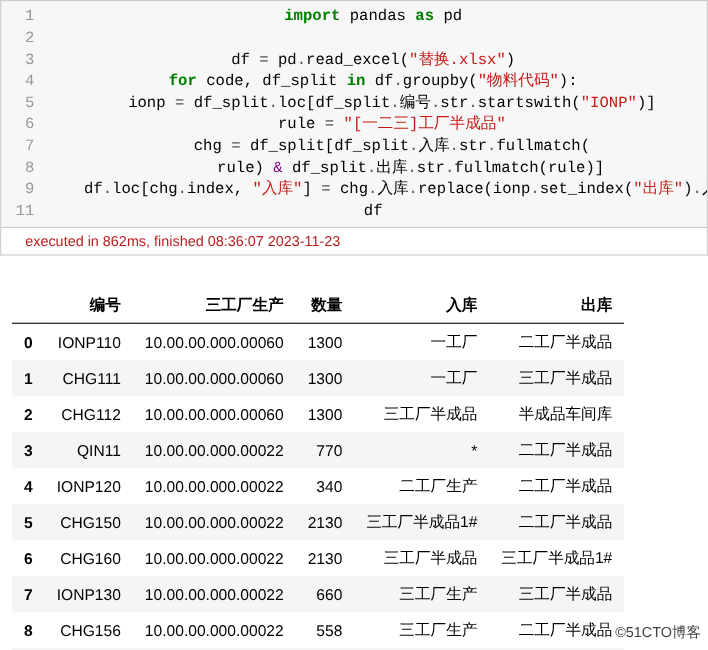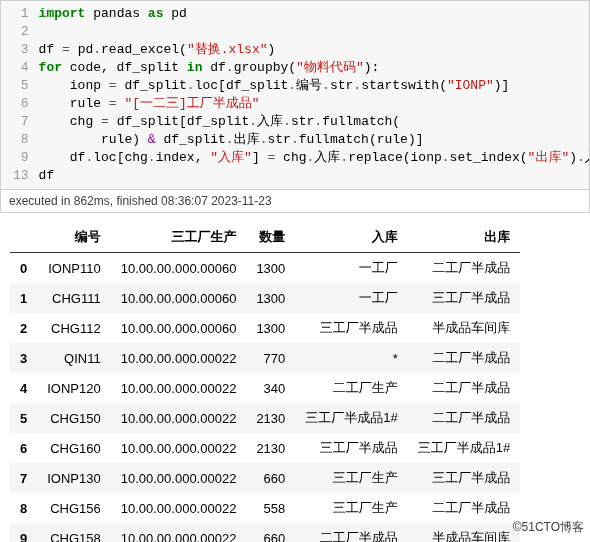--- a/index.html
+++ b/index.html
@@ -24,37 +24,38 @@
     color: #999;
     padding: 0 8px 0 10px;
     user-select: none;
   }
   .gutter div { padding: 0 2px; }
   .code-body {
     flex: 1;
     overflow-x: auto;
     white-space: pre;
     padding-right: 6px;
+    text-align: center;
   }
   .code-body .line {
     display: block;
     min-height: 18px;
   }
   .kw-green { color: #008000; font-weight: bold; }
   .kw-purple { color: #800080; }
   .op { color: #555; }
   .str-red { color: #c41a16; }
   .normal { color: #000; }
   .exec-status {
     border: 1px solid #cfcfcf;
     border-top: none;
     font-size: 12px;
-    color: #404040;
-    padding: 4px 8px;
-    margin-bottom: 9px;
+    color: #b91c1c;
+    padding: 4px 20px;
+    margin-bottom: 26px;
   }
   table.df {
     border-collapse: collapse;
     font-size: 13px;
     margin-left: 10px;
   }
   table.df th, table.df td {
     padding: 6px 10px;
     text-align: right;
     white-space: nowrap;
@@ -87,21 +88,21 @@
   <div class="gutter">
       <div>1</div>
       <div>2</div>
       <div>3</div>
       <div>4</div>
       <div>5</div>
       <div>6</div>
       <div>7</div>
       <div>8</div>
       <div>9</div>
-      <div>13</div>
+      <div>11</div>
     </div>
   <div class="code-body"><span class="line"><span class="kw-green">import</span><span class="normal"> pandas </span><span class="kw-green">as</span><span class="normal"> pd</span></span><span class="line"></span><span class="line"><span class="normal">df </span><span class="op">=</span><span class="normal"> pd</span><span class="op">.</span><span class="normal">read_excel(</span><span class="str-red">"替换.xlsx"</span><span class="normal">)</span></span><span class="line"><span class="kw-green">for</span><span class="normal"> code, df_split </span><span class="kw-green">in</span><span class="normal"> df</span><span class="op">.</span><span class="normal">groupby(</span><span class="str-red">"物料代码"</span><span class="normal">):</span></span><span class="line"><span class="normal">    ionp </span><span class="op">=</span><span class="normal"> df_split</span><span class="op">.</span><span class="normal">loc[df_split</span><span class="op">.</span><span class="normal">编号</span><span class="op">.</span><span class="normal">str</span><span class="op">.</span><span class="normal">startswith(</span><span class="str-red">"IONP"</span><span class="normal">)]</span></span><span class="line"><span class="normal">    rule </span><span class="op">=</span><span class="normal"> </span><span class="str-red">"[一二三]工厂半成品"</span></span><span class="line"><span class="normal">    chg </span><span class="op">=</span><span class="normal"> df_split[df_split</span><span class="op">.</span><span class="normal">入库</span><span class="op">.</span><span class="normal">str</span><span class="op">.</span><span class="normal">fullmatch(</span></span><span class="line"><span class="normal">        rule) </span><span class="kw-purple">&amp;</span><span class="normal"> df_split</span><span class="op">.</span><span class="normal">出库</span><span class="op">.</span><span class="normal">str</span><span class="op">.</span><span class="normal">fullmatch(rule)]</span></span><span class="line"><span class="normal">    df</span><span class="op">.</span><span class="normal">loc[chg</span><span class="op">.</span><span class="normal">index, </span><span class="str-red">"入库"</span><span class="normal">] </span><span class="op">=</span><span class="normal"> chg</span><span class="op">.</span><span class="normal">入库</span><span class="op">.</span><span class="normal">replace(ionp</span><span class="op">.</span><span class="normal">set_index(</span><span class="str-red">"出库"</span><span class="normal">)</span><span class="op">.</span><span class="normal">入库)</span></span><span class="line"><span class="normal">df</span></span></div>
 </div>
 
 <div class="exec-status">executed in 862ms, finished 08:36:07 2023-11-23</div>
 
 <table class="df">
   <thead>
       <tr>
         <th></th>

